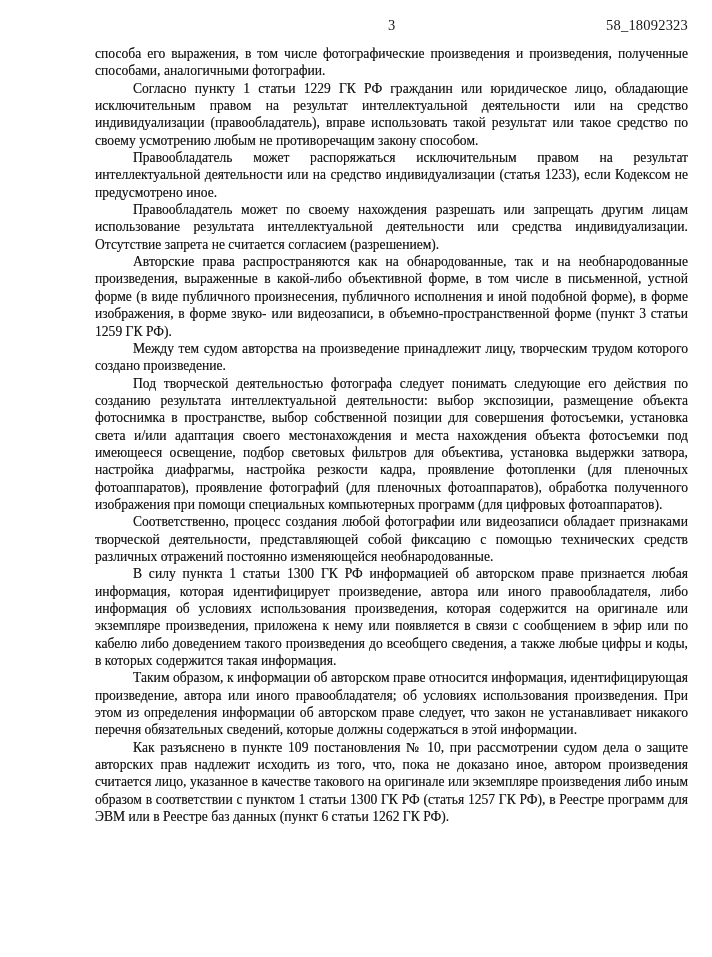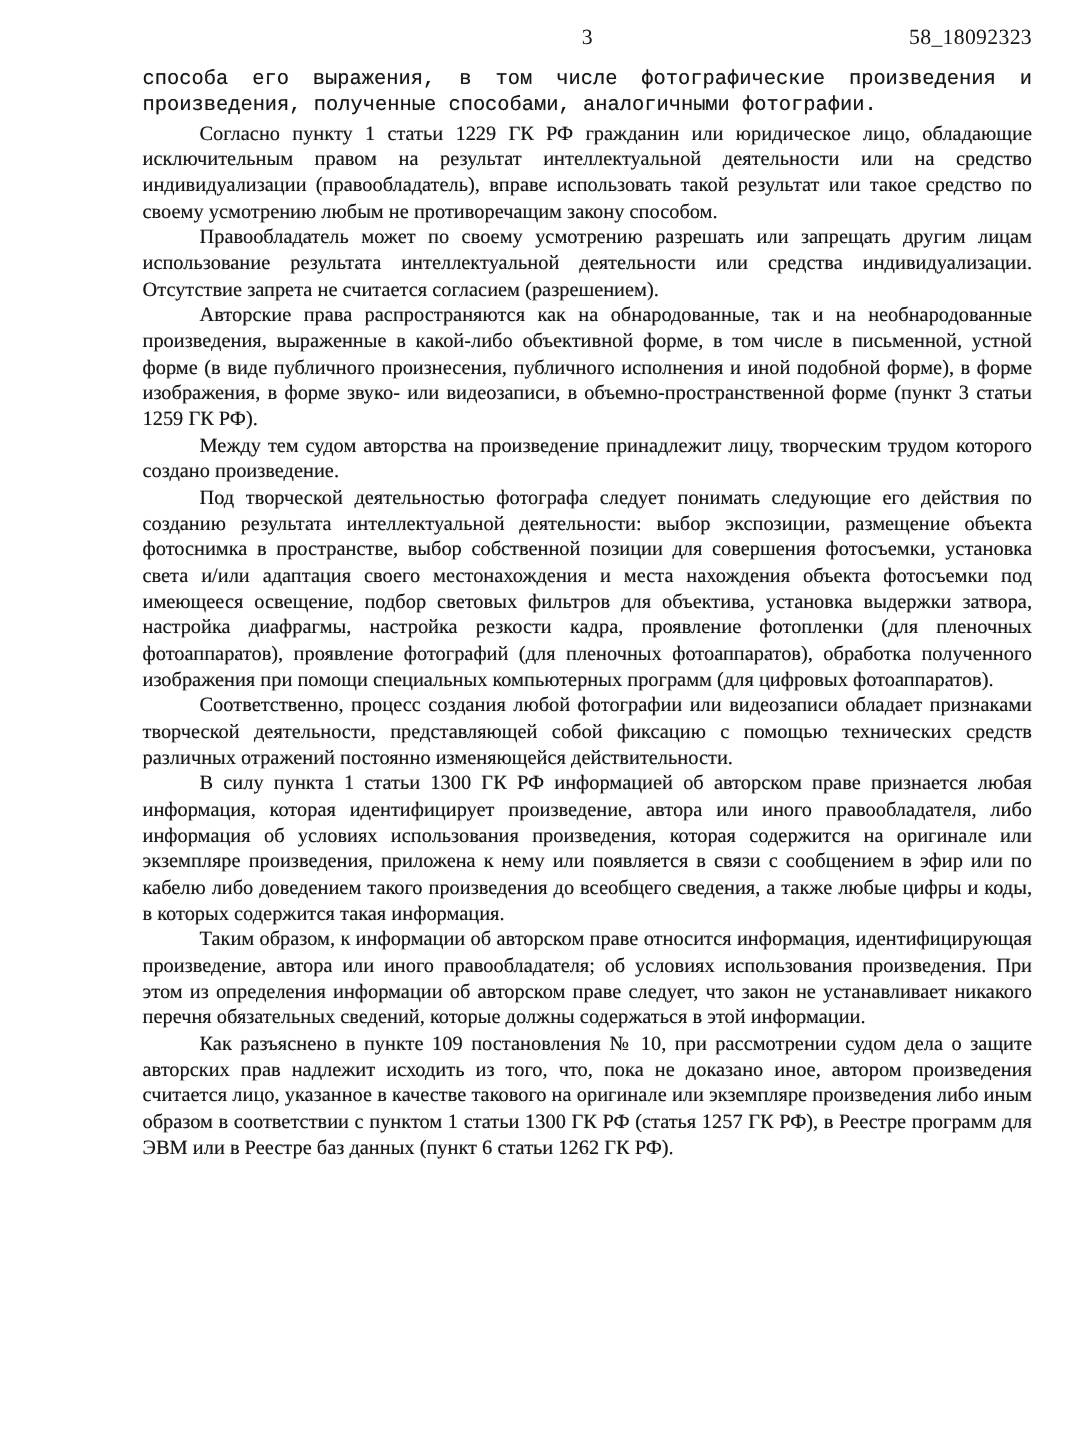--- a/index.html
+++ b/index.html
@@ -47,36 +47,36 @@
     line-height: 17.35px;
     text-shadow: 0 0 0.5px rgba(20,20,20,0.55);
   }
   .doc-body p {
     margin: 0;
     padding: 0;
     text-indent: 38px;
   }
   .doc-body p.no-indent {
     text-indent: 0;
-    font-family: Liberation Mono, monospace;
   }
 </style>
 </head>
 <body>
 
 <div class="page">
   <div class="doc-header">
     <span class="page-number">3</span>
     <span class="case-number">58_18092323</span>
   </div>
   <div class="doc-body">
       <p class="no-indent">способа его выражения, в том числе фотографические произведения и произведения, полученные способами, аналогичными фотографии.</p>
       <p>Согласно пункту 1 статьи 1229 ГК РФ гражданин или юридическое лицо, обладающие исключительным правом на результат интеллектуальной деятельности или на средство индивидуализации (правообладатель), вправе использовать такой результат или такое средство по своему усмотрению любым не противоречащим закону способом.</p>
-      <p>Правообладатель может по своему усмотрению разрешать или запрещать другим лицам использование результата интеллектуальной деятельности или средства индивидуализации. Отсутствие запрета не считается согласием (разрешением).</p>
+      <p>Правообладатель может распоряжаться исключительным правом на результат интеллектуальной деятельности или на средство индивидуализации (статья 1233), если Кодексом не предусмотрено иное.</p>
+      <p>Правообладатель может по своему нахождения разрешать или запрещать другим лицам использование результата интеллектуальной деятельности или средства индивидуализации. Отсутствие запрета не считается согласием (разрешением).</p>
       <p>Авторские права распространяются как на обнародованные, так и на необнародованные произведения, выраженные в какой-либо объективной форме, в том числе в письменной, устной форме (в виде публичного произнесения, публичного исполнения и иной подобной форме), в форме изображения, в форме звуко- или видеозаписи, в объемно-пространственной форме (пункт 3 статьи 1259 ГК РФ).</p>
       <p>Между тем судом авторства на произведение принадлежит лицу, творческим трудом которого создано произведение.</p>
       <p>Под творческой деятельностью фотографа следует понимать следующие его действия по созданию результата интеллектуальной деятельности: выбор экспозиции, размещение объекта фотоснимка в пространстве, выбор собственной позиции для совершения фотосъемки, установка света и/или адаптация своего местонахождения и места нахождения объекта фотосъемки под имеющееся освещение, подбор световых фильтров для объектива, установка выдержки затвора, настройка диафрагмы, настройка резкости кадра, проявление фотопленки (для пленочных фотоаппаратов), проявление фотографий (для пленочных фотоаппаратов), обработка полученного изображения при помощи специальных компьютерных программ (для цифровых фотоаппаратов).</p>
-      <p>Соответственно, процесс создания любой фотографии или видеозаписи обладает признаками творческой деятельности, представляющей собой фиксацию с помощью технических средств различных отражений постоянно изменяющейся действительности.</p>
+      <p>Соответственно, процесс создания любой фотографии или видеозаписи обладает признаками творческой деятельности, представляющей собой фиксацию с помощью технических средств различных отражений постоянно изменяющейся необнародованные.</p>
       <p>В силу пункта 1 статьи 1300 ГК РФ информацией об авторском праве признается любая информация, которая идентифицирует произведение, автора или иного правообладателя, либо информация об условиях использования произведения, которая содержится на оригинале или экземпляре произведения, приложена к нему или появляется в связи с сообщением в эфир или по кабелю либо доведением такого произведения до всеобщего сведения, а также любые цифры и коды, в которых содержится такая информация.</p>
       <p>Таким образом, к информации об авторском праве относится информация, идентифицирующая произведение, автора или иного правообладателя; об условиях использования произведения. При этом из определения информации об авторском праве следует, что закон не устанавливает никакого перечня обязательных сведений, которые должны содержаться в этой информации.</p>
       <p>Как разъяснено в пункте 109 постановления № 10, при рассмотрении судом дела о защите авторских прав надлежит исходить из того, что, пока не доказано иное, автором произведения считается лицо, указанное в качестве такового на оригинале или экземпляре произведения либо иным образом в соответствии с пунктом 1 статьи 1300 ГК РФ (статья 1257 ГК РФ), в Реестре программ для ЭВМ или в Реестре баз данных (пункт 6 статьи 1262 ГК РФ).</p>
     </div>
 </div>
 
 </body></html>

